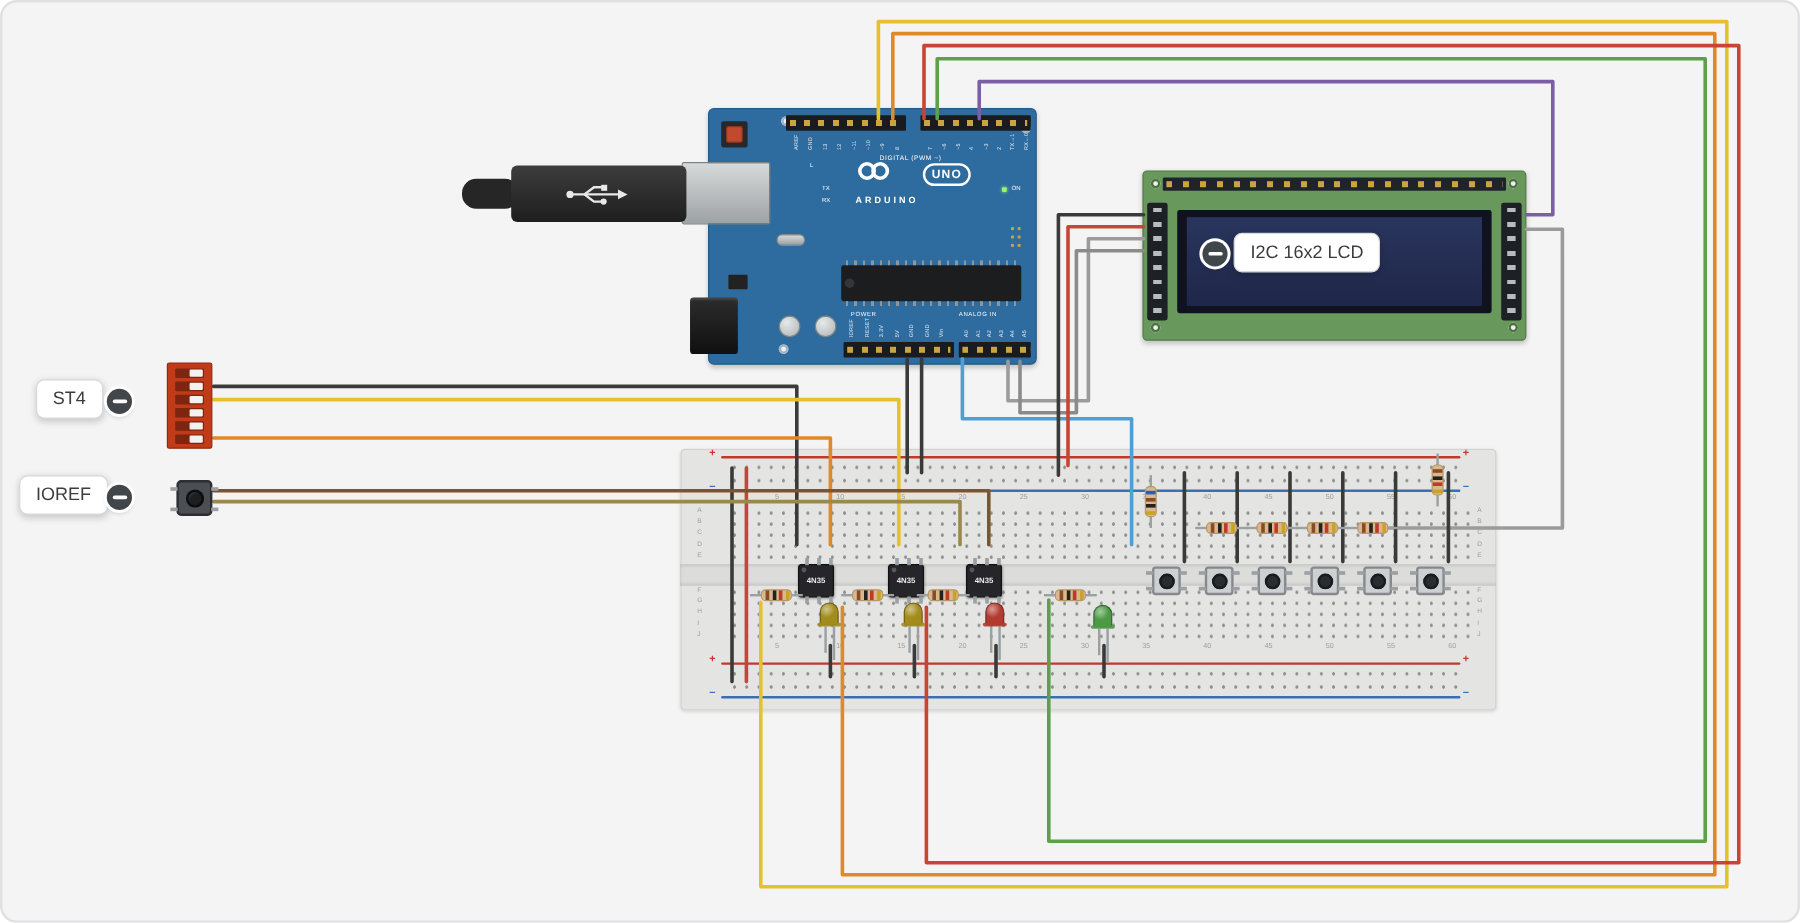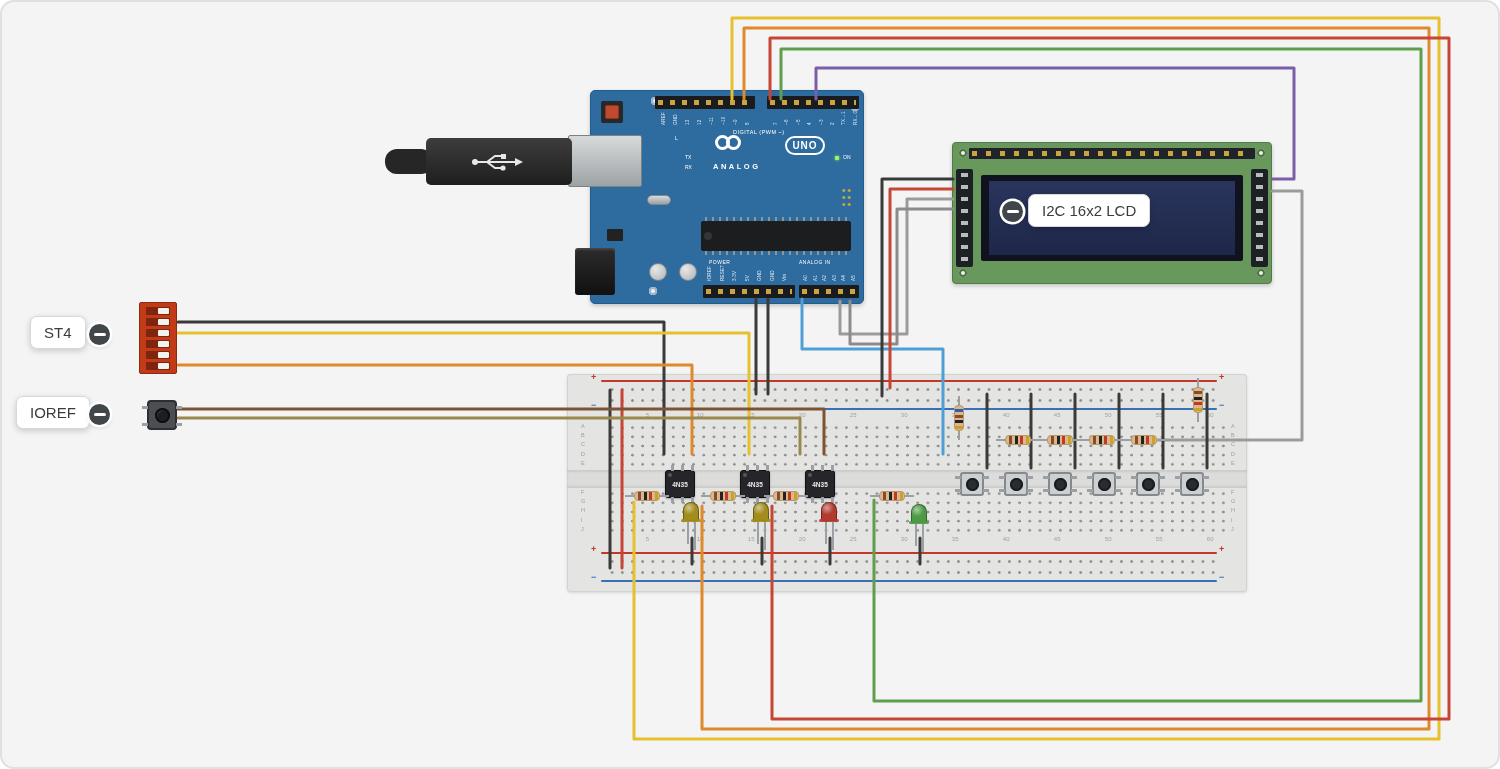--- a/index.html
+++ b/index.html
@@ -40,21 +40,21 @@
   #atmega::before{top:-4px;} #atmega::after{bottom:-4px;}
   #atmega-notch{position:absolute;left:3px;top:11px;width:8px;height:8px;border-radius:50%;background:#33353a;}
   .ard-hole{position:absolute;width:8px;height:8px;border-radius:50%;background:#eef2f5;box-shadow:inset 0 0 0 2px #9fb4c4;}
   .ard-cap{position:absolute;width:18px;height:18px;border-radius:50%;background:radial-gradient(circle at 35% 30%,#e6e8e9,#aeb4b6);border:1px solid #82878a;box-sizing:border-box;}
   #ard-crystal{position:absolute;left:56px;top:104px;width:24px;height:10px;border-radius:5px;background:linear-gradient(180deg,#d8dadb,#9aa0a2);border:1px solid #85898c;box-sizing:border-box;}
   #ard-blackcap{position:absolute;left:16px;top:138px;width:16px;height:12px;background:#222;border-radius:1px;}
   #ard-icsp{position:absolute;left:250px;top:96px;width:11px;height:21px;background-image:radial-gradient(circle,#c9a43f 1.3px,transparent 1.6px);background-size:5.5px 7px;}
   #ard-infinity{position:absolute;left:124px;top:44px;width:32px;height:18px;}
   #ard-infinity span{position:absolute;width:15px;height:15px;border:3px solid #fff;border-radius:50%;box-sizing:border-box;top:0;}
   #ard-infinity span:first-child{left:0;} #ard-infinity span:last-child{left:11px;}
-  #ard-uno{position:absolute;left:178px;top:45px;width:40px;height:19px;border:2px solid #fff;border-radius:11px;color:#fff;font-size:10px;font-weight:bold;text-align:center;line-height:16px;letter-spacing:1px;box-sizing:border-box;margin-left:16px;}
+  #ard-uno{position:absolute;left:178px;top:45px;width:40px;height:19px;border:2px solid #fff;border-radius:11px;color:#fff;font-size:10px;font-weight:bold;text-align:center;line-height:16px;letter-spacing:1px;box-sizing:border-box;}
   #ard-brand{position:absolute;left:122px;top:71px;font-size:7.5px;font-weight:bold;letter-spacing:2.5px;color:#fff;}
   #ard-tx{position:absolute;left:94px;top:63px;font-size:5px;color:#fff;}
   #ard-rx{position:absolute;left:94px;top:73px;font-size:5px;color:#fff;}
   #ard-l{position:absolute;left:84px;top:44px;font-size:5px;color:#fff;}
   #ard-on{position:absolute;left:252px;top:63px;font-size:5px;color:#fff;}
   #ard-onled{position:absolute;left:244px;top:65px;width:4px;height:4px;background:#9cf26a;border-radius:1px;box-shadow:0 0 3px #9cf26a;}
   #usb-port{position:absolute;left:566px;top:133px;width:74px;height:52px;background:linear-gradient(180deg,#d7dadb,#9da2a4);border:1px solid #7c8184;border-radius:2px;z-index:6;box-sizing:border-box;}
   #usb-plug{position:absolute;left:424px;top:136px;width:146px;height:47px;background:linear-gradient(180deg,#3d3d3d,#1e1e1e);border-radius:5px;z-index:7;display:flex;align-items:center;justify-content:center;}
   #usb-stub{position:absolute;left:383px;top:147px;width:48px;height:25px;background:#262626;border-radius:12px;z-index:7;}
   #power-jack{position:absolute;left:573px;top:246px;width:40px;height:47px;background:linear-gradient(180deg,#2c2c2c,#101010);border-radius:3px;z-index:6;box-shadow:inset 0 2px 2px rgba(255,255,255,.12);}
@@ -232,21 +232,21 @@
     <div id="digital-caption">DIGITAL (PWM ~)</div>
     <div id="ard-reset"></div>
     <div id="ard-l">L</div>
     <div id="ard-tx">TX</div>
     <div id="ard-rx">RX</div>
     <div id="ard-infinity">
         <span></span>
         <span></span>
       </div>
     <div id="ard-uno">UNO</div>
-    <div id="ard-brand">ANALOG</div>
+    <div id="ard-brand">ARDUINO</div>
     <div id="ard-onled"></div>
     <div id="ard-on">ON</div>
     <div id="ard-icsp"></div>
     <div id="ard-crystal"></div>
     <div id="ard-blackcap"></div>
     <div id="atmega">
         <div id="atmega-notch"></div>
       </div>
     <div class="ard-cap" style="left:58px;top:172px"></div>
     <div class="ard-cap" style="left:88px;top:172px"></div>

